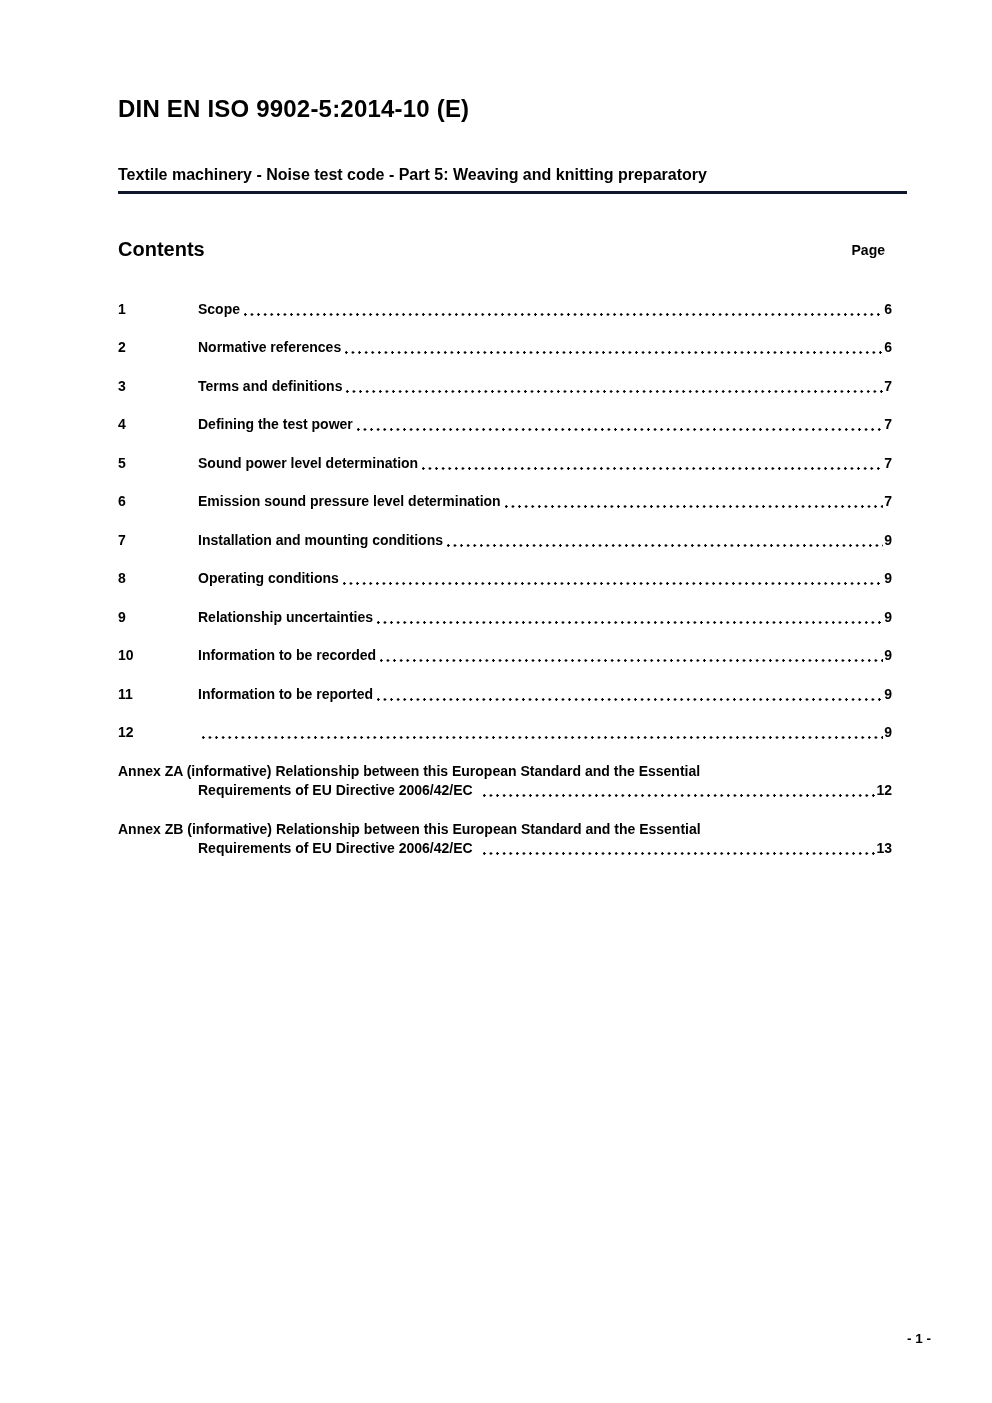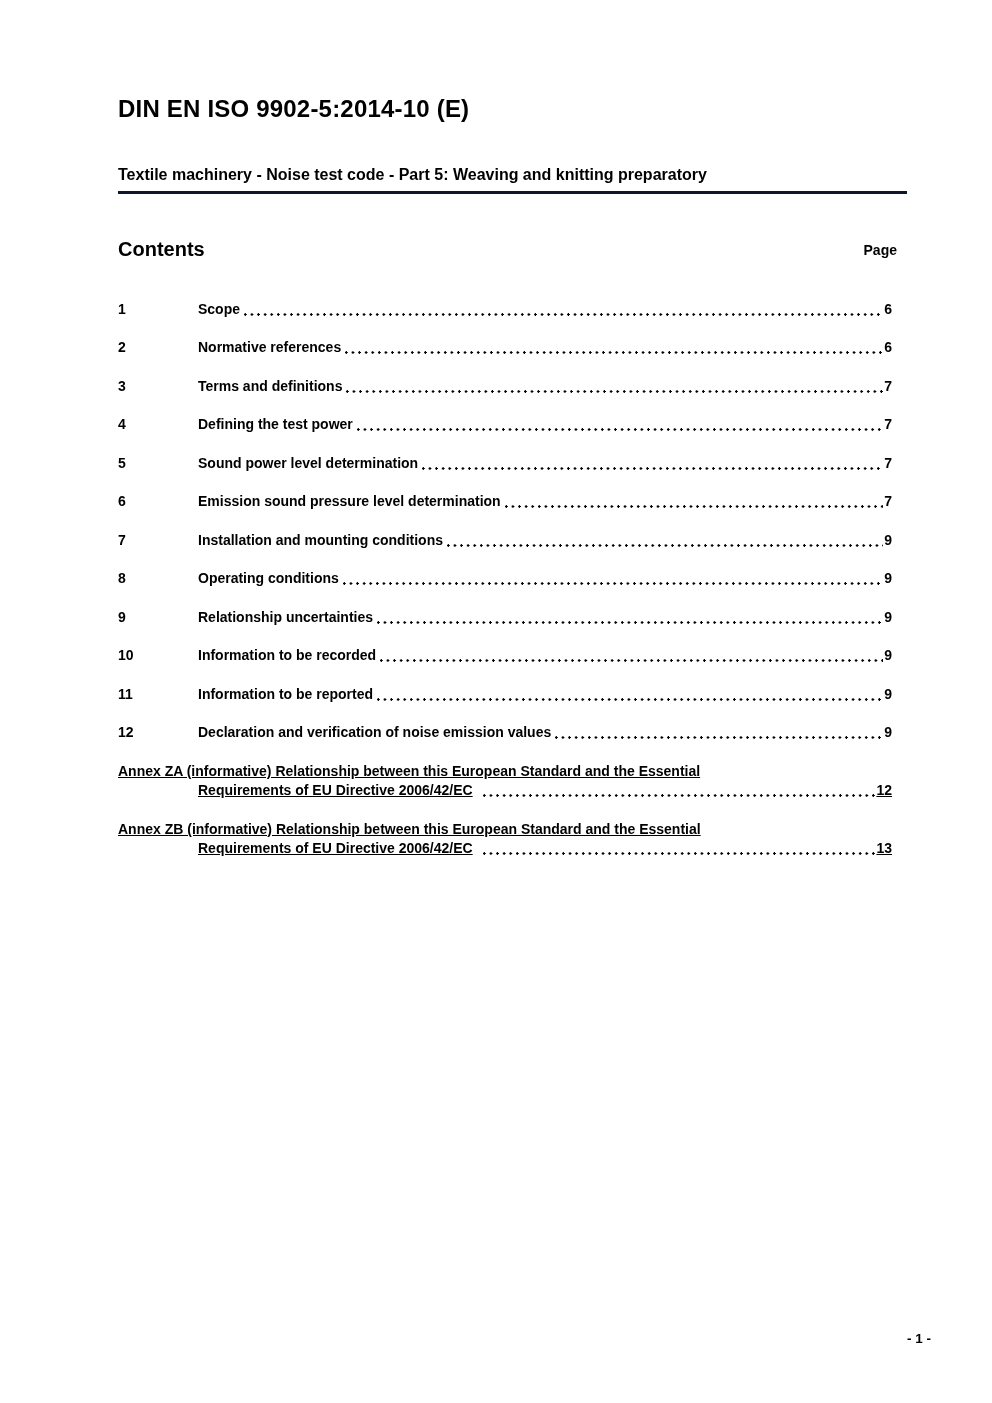--- a/index.html
+++ b/index.html
@@ -44,21 +44,21 @@
     margin: 0;
     font-size: 20px;
     line-height: 24px;
     font-weight: bold;
   }
   .page-label {
     font-size: 14px;
     line-height: 17px;
     font-weight: bold;
     margin-top: 3px;
-    margin-right: 10px;
+    margin-right: 22px;
   }
   .toc {
     margin-top: 39px;
     display: flex;
     flex-direction: column;
     row-gap: 20.5px;
     padding-right: 15px;
     font-size: 14px;
     font-weight: bold;
   }
@@ -71,21 +71,21 @@
   .dots {
     flex: 1 1 auto;
     align-self: flex-end;
     height: 3px;
     margin: 0 1px 2px 4px;
     background-image: radial-gradient(circle at 1.3px 1.5px, #000 1.05px, transparent 1.4px);
     background-size: 6.6px 3px;
     background-repeat: repeat-x;
   }
   .toc-page { flex: 0 0 auto; }
-  .annex { display: block; text-decoration: underline; }
+  .annex { display: block; }
   .annex-line1 {
     line-height: 19px;
     white-space: nowrap;
   }
   .annex-row {
     display: flex;
     line-height: 19px;
     padding-left: 80px;
     text-align: center;
   }
@@ -189,21 +189,20 @@
 
     <div class="toc-row">
       <span class="toc-num">11</span>
       <span class="toc-title">Information to be reported</span>
       <span class="dots"></span>
       <span class="toc-page">9</span>
     </div>
 
     <div class="toc-row">
       <span class="toc-num">12</span>
-      <span class="toc-title">Declaration and verification of noise emission values</span>
       <span class="dots"></span>
       <span class="toc-page">9</span>
     </div>
 
     <div class="annex">
       <div class="annex-line1">Annex ZA (informative) Relationship between this European Standard and the Essential</div>
       <div class="annex-row">
         <span>Requirements of EU Directive 2006/42/EC</span>
         <span class="dots"></span>
         <span class="toc-page">12</span>

